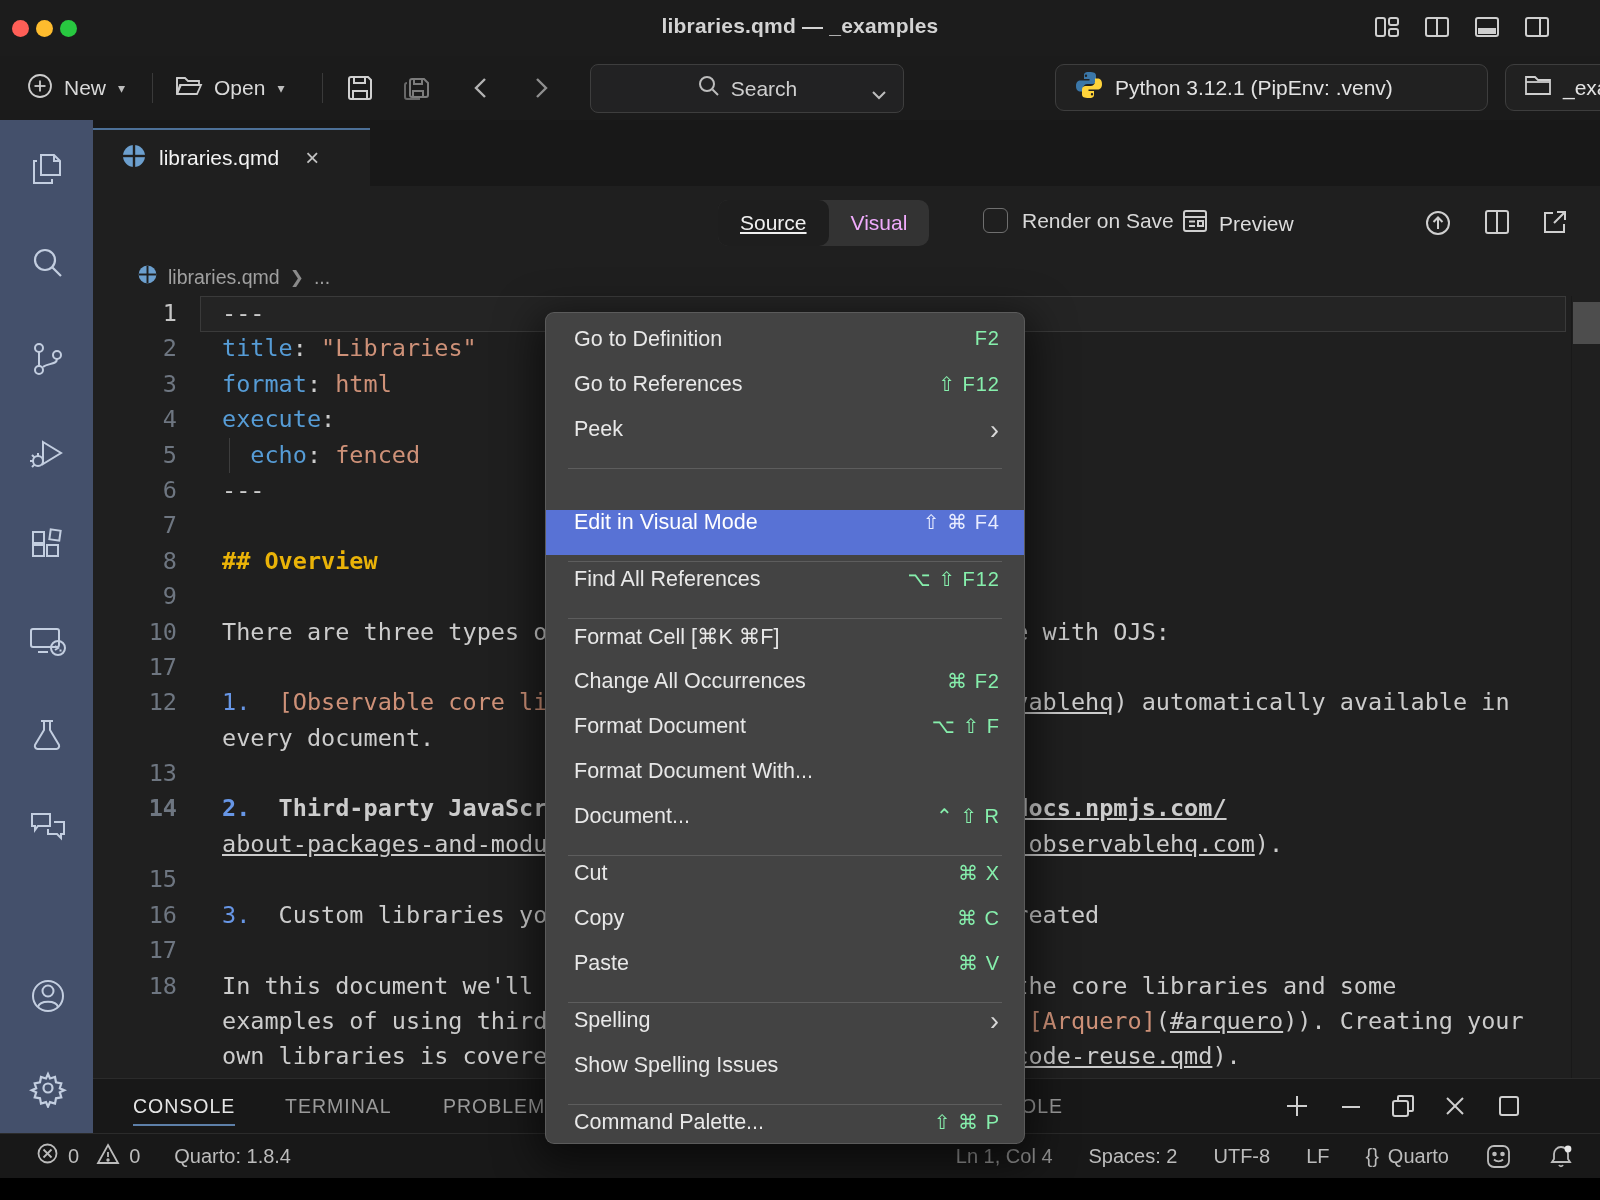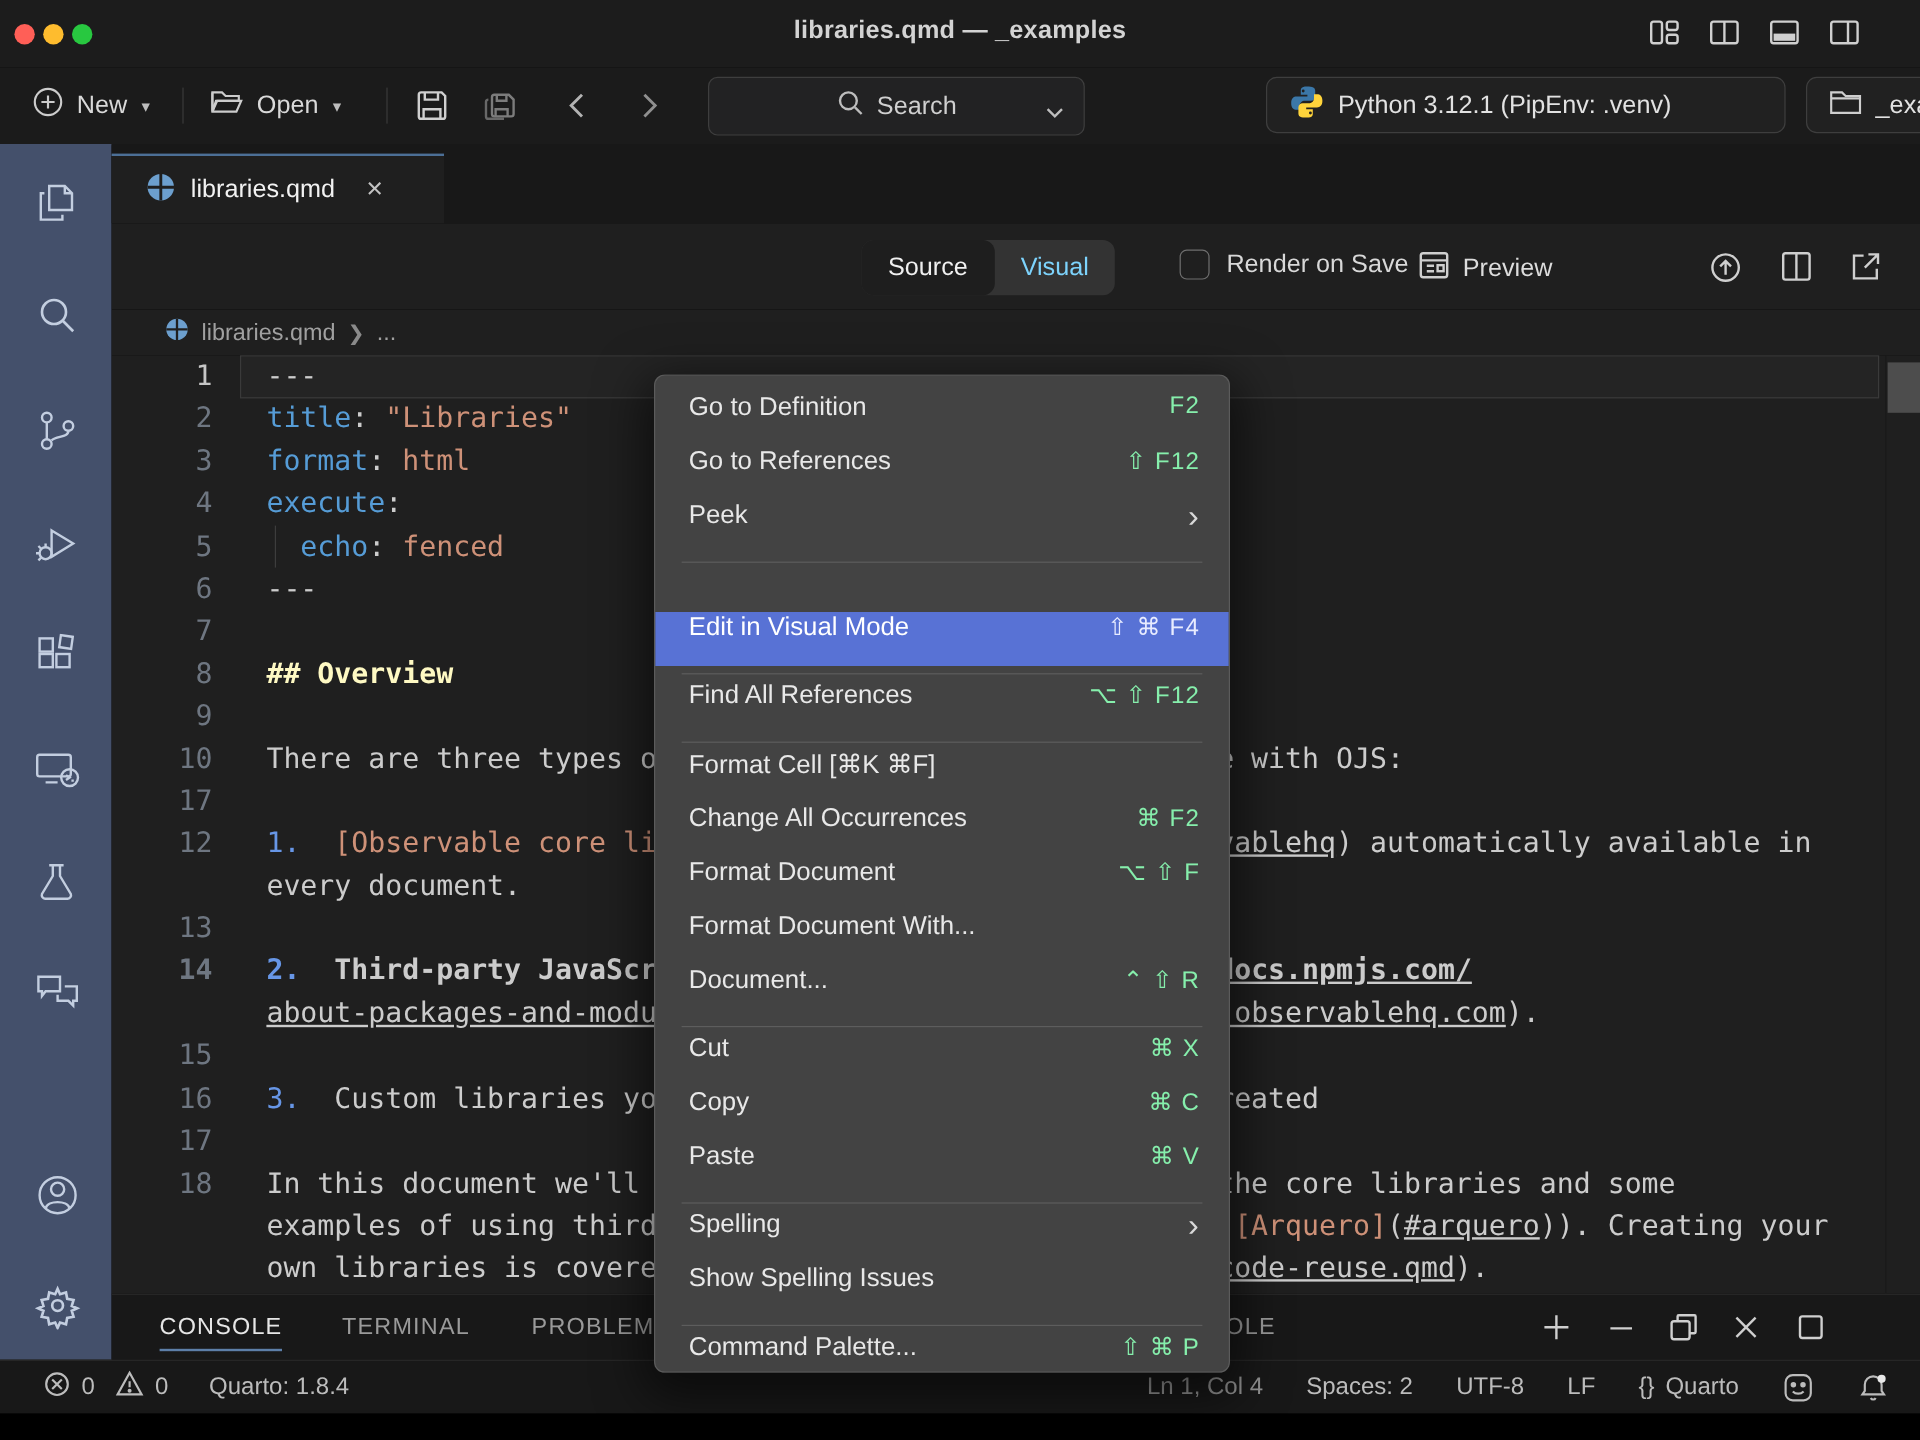--- a/index.html
+++ b/index.html
@@ -29,40 +29,40 @@
   .aicon svg{display:block}
   
   #tabstrip{left:93px;top:120px;width:1507px;height:66px;background:#181818;}
   #tab{position:absolute;left:0;top:8px;width:277px;height:58px;background:#1f1f1f;border-top:2px solid #4c6f96;
     display:flex;align-items:center;box-sizing:border-box;padding-left:28px;gap:12px;}
   #tab .tlabel{color:#f2f2f2;font-size:21px;}
   #tab .tclose{color:#c2c2c2;font-size:24px;margin-left:14px;line-height:1;}
   #actionrow{left:93px;top:186px;width:1507px;height:72px;background:#1f1f1f;}
   #segtoggle{position:absolute;left:625px;top:14px;height:46px;background:#333333;border-radius:10px;
     display:flex;align-items:center;}
-  #segtoggle .seg{padding:0 22px;height:46px;display:flex;align-items:center;font-size:21px;color:#7dd3fc;border-radius:10px;}
-  #segtoggle .seg.active{background:#1e1e1e;color:#f0f0f0;}
+  #segtoggle .seg{padding:0 22px;height:46px;display:flex;align-items:center;font-size:21px;color:#f0abfc;border-radius:10px;}
+  #segtoggle .seg.active{background:#1e1e1e;color:#f0f0f0;text-decoration:underline;}
   #renderonsave{position:absolute;left:890px;top:22px;display:flex;align-items:center;gap:14px;color:#d8d8d8;font-size:21px;}
   #renderonsave .cb{width:25px;height:25px;border:1.7px solid #6f6f6f;border-radius:6px;box-sizing:border-box;}
   #previewbtn{position:absolute;left:1088px;top:22px;display:flex;align-items:center;gap:10px;color:#dcdcdc;font-size:21px;}
   .actico{position:absolute;top:22px;width:30px;height:30px;}
   #breadcrumb{left:93px;top:258px;width:1507px;height:38px;background:#1f1f1f;display:flex;align-items:center;
     padding-left:44px;gap:10px;color:#a0a0a0;font-size:19.5px;box-sizing:border-box;}
   #breadcrumb .sepc{color:#8a8a8a;font-size:17px;}
   
   #editor{left:93px;top:296px;width:1507px;height:782px;background:#1f1f1f;overflow:hidden;
     font-family:"DejaVu Sans Mono",monospace;font-size:23.5px;}
   #curline{position:absolute;left:107px;top:0;width:1366px;height:36px;background:#242424;
     border:1px solid #3a3a3a;box-sizing:border-box;}
   .crow{position:absolute;left:0;right:0;height:35.4px;line-height:35.4px;white-space:pre;}
   .crow .ln{position:absolute;left:7px;width:77px;text-align:right;color:#6e7681;}
   .crow .lnhl{color:#c6c6c6;}
   .crow .ct{position:absolute;left:129px;}
   .pln{color:#cccccc;} .key{color:#569cd6;} .str{color:#ce9178;}
-  .num{color:#6796e6;} .hdr{color:#fef9c3;font-weight:bold;}
+  .num{color:#6796e6;} .hdr{color:#eab308;font-weight:bold;}
   .lnk{color:#cccccc;text-decoration:underline;} .lnko{color:#ce9178;}
   .ig{position:absolute;left:136px;top:0;width:1px;height:35px;background:#3d3d3d;}
   #scrollthumb{position:absolute;left:1480px;top:6px;width:27px;height:42px;background:#4d4d4d;}
   #scrollgutter{position:absolute;left:1478px;top:0;width:1px;height:782px;background:#191919;}
   
   #menu{left:545px;top:312px;width:480px;height:832px;background:#434343;border:1px solid rgba(255,255,255,.13);
     border-radius:9px;box-shadow:0 12px 40px 8px rgba(0,0,0,.55);z-index:50;box-sizing:border-box;
     padding:14px 0;overflow:hidden;}
   .mi{height:45px;display:flex;align-items:flex-start;justify-content:space-between;
     padding:0 24px 0 28px;font-size:21.5px;color:#e8e8e8;}

